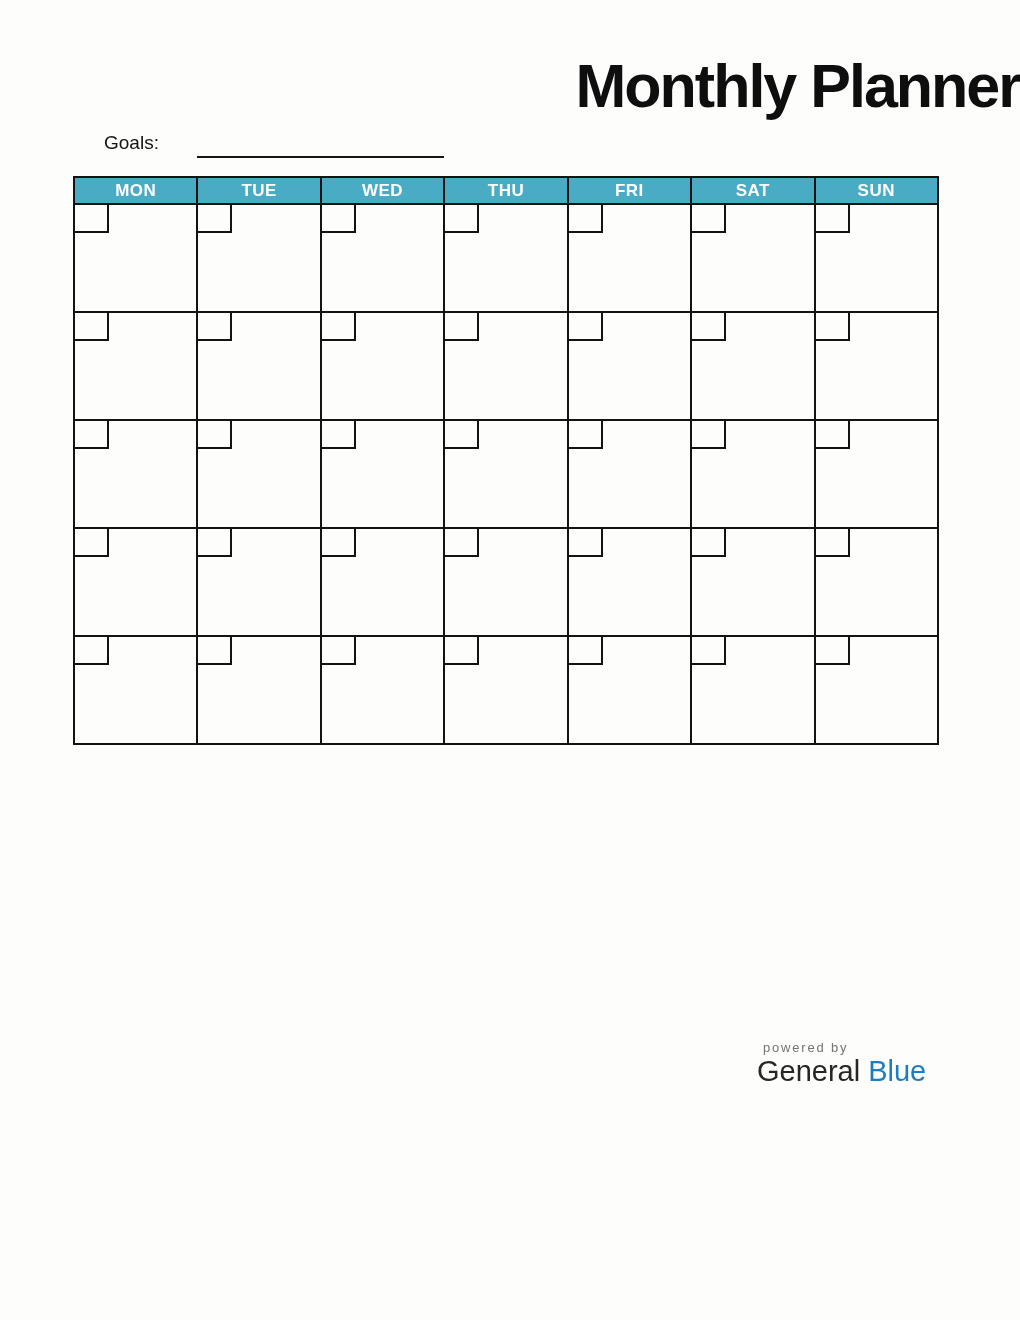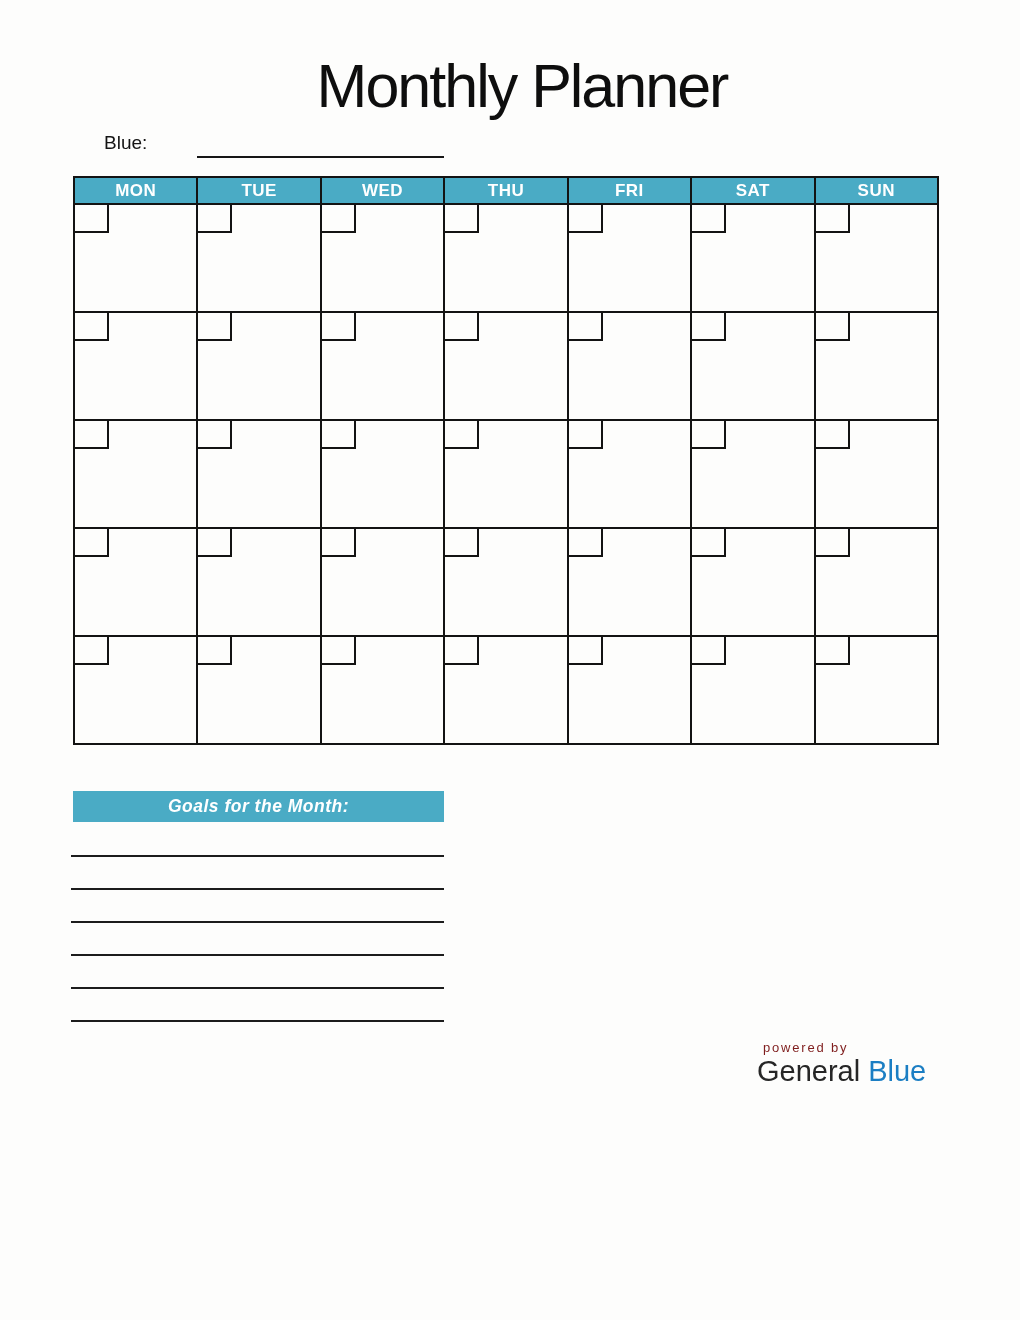--- a/index.html
+++ b/index.html
@@ -15,24 +15,24 @@
     overflow: hidden;
     color: #141414;
   }
 
   
   .title {
     position: absolute;
     top: 52px;
     left: 0;
     width: 100%;
-    text-align: center;
+    text-align: right;
     font-size: 61px;
     line-height: 68px;
-    font-weight: 400;
+    font-weight: 700;
     letter-spacing: -2px;
     color: #0e0e0e;
     padding-left: 24px;
   }
 
   
   .month-label {
     position: absolute;
     left: 104px;
     top: 132px;
@@ -118,39 +118,39 @@
   
   .brand {
     position: absolute;
     left: 757px;
     top: 1040px;
   }
   .powered {
     margin-left: 6px;
     font-size: 13px;
     letter-spacing: 1.8px;
-    color: #7f1d1d;
+    color: #737373;
   }
   .logo {
     margin-top: 0px;
     font-size: 29px;
     line-height: 33px;
     font-weight: 400;
   }
   .logo .dark { color: #262626; }
   .logo .blue { color: var(--brand-blue, #1b7ec3); margin-left: 8px; }
 </style>
 </head>
 <body>
 
 <div class="page">
 
   <h1 class="title">Monthly Planner</h1>
 
-  <span class="month-label">Blue:</span>
+  <span class="month-label">Goals:</span>
   <div class="month-line"></div>
 
   <table class="calendar">
     <thead>
       <tr>
         <th>MON</th>
         <th>TUE</th>
         <th>WED</th>
         <th>THU</th>
         <th>FRI</th>
@@ -270,29 +270,20 @@
           <td>
             <div class="daybox"></div>
           </td>
           <td>
             <div class="daybox"></div>
           </td>
         </tr>
       </tbody>
   </table>
 
-  <div class="section goals">
-    <div class="section-bar">Goals for the Month:</div>
-  <div class="wline" style="top: 64px;"></div>
-      <div class="wline" style="top: 97px;"></div>
-      <div class="wline" style="top: 130px;"></div>
-      <div class="wline" style="top: 163px;"></div>
-      <div class="wline" style="top: 196px;"></div>
-      <div class="wline" style="top: 229px;"></div>
-    </div>
 
 
   <div class="brand">
     <div class="powered">powered by</div>
     <div class="logo"><span class="dark">General</span><span class="blue">Blue</span></div>
   </div>
 
 </div>
 
 </body></html>

